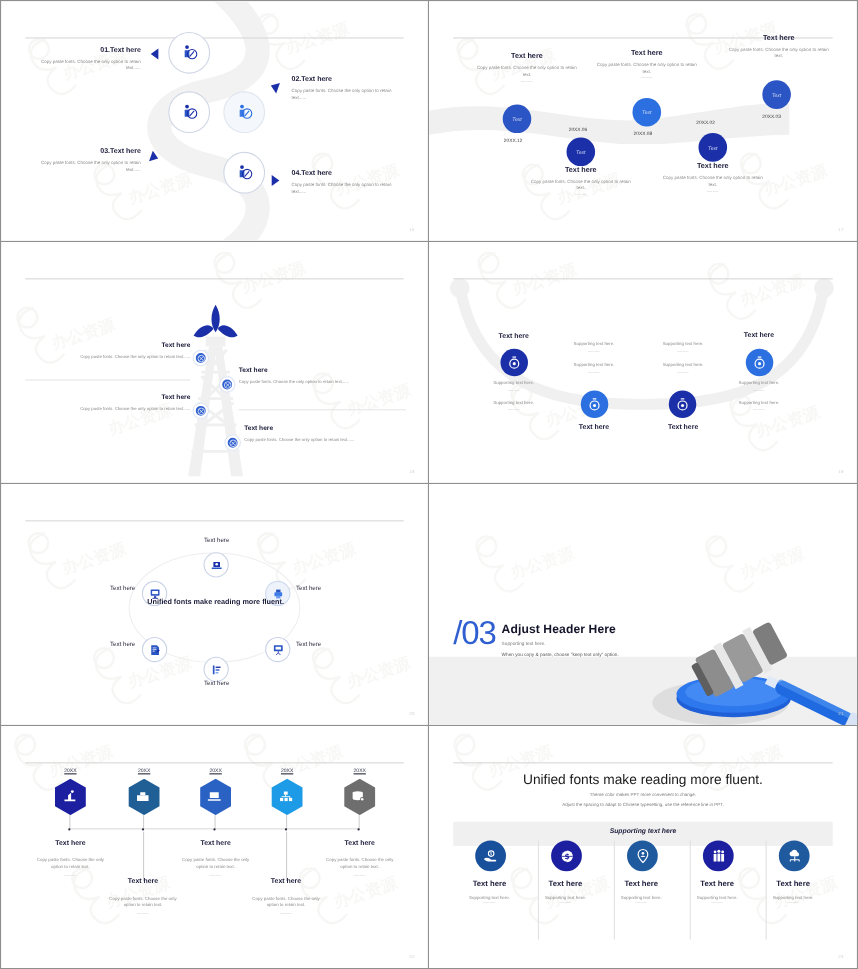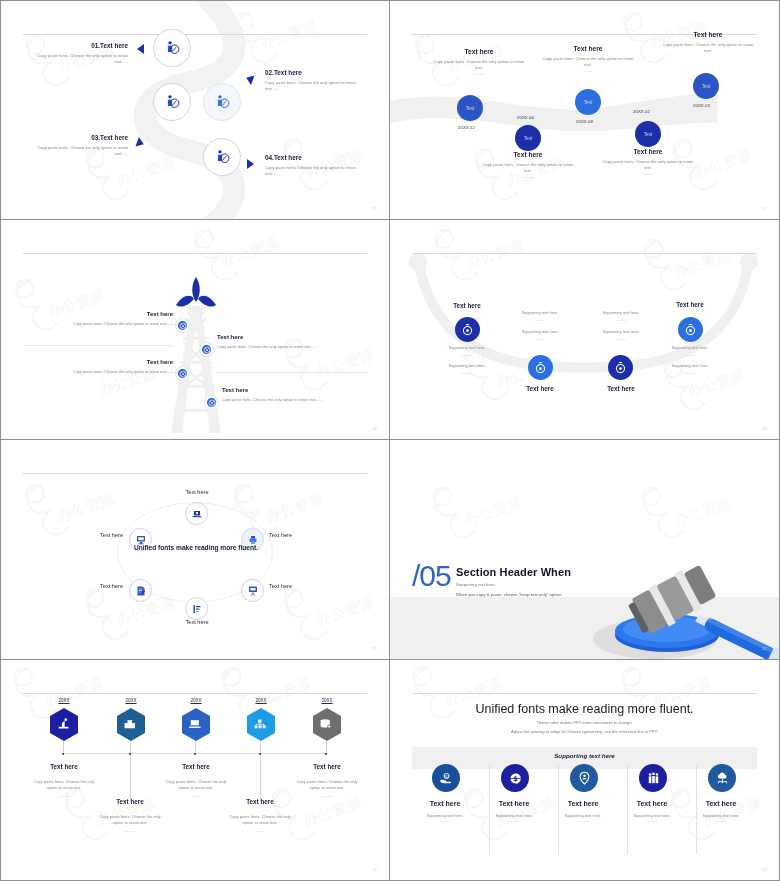--- a/index.html
+++ b/index.html
@@ -608,22 +608,22 @@
       </g>
       <g transform="rotate(26 130 90)">
         <rect x="118" y="84" width="10" height="8" fill="#dfe9f8"></rect>
         <rect x="128" y="82" width="76" height="13" rx="6" fill="#1f6ae0"></rect>
         <rect x="128" y="82" width="76" height="5" rx="2.5" fill="#4a90f0" opacity=".7"></rect>
         <rect x="200" y="80" width="9" height="17" rx="3" fill="#d8e4f6"></rect>
       </g>
     </svg>
 
     <div class="content">
-      <div class="s6-num">/05</div>
-      <div class="s6-h">Section Header When</div>
+      <div class="s6-num">/03</div>
+      <div class="s6-h">Adjust Header Here</div>
       <div class="s6-s1">Supporting text here.</div>
       <div class="s6-s2">When you copy &amp; paste, choose "keep text only" option.</div>
       <div class="pagenum">21</div>
     </div>
   </div>
 
   <div class="slide col1">
     <div class="wm">
       <svg viewBox="0 0 390 221">
         <g fill="none" stroke="#f0f0ee" stroke-width="2.2">

